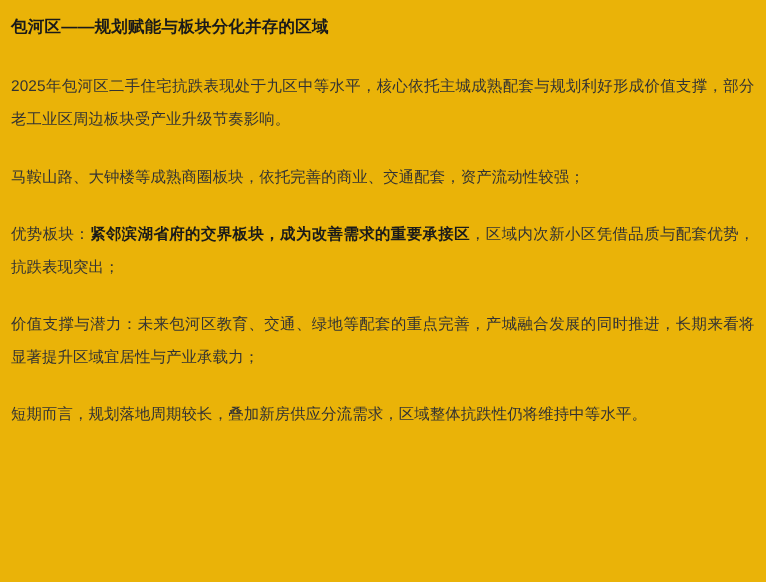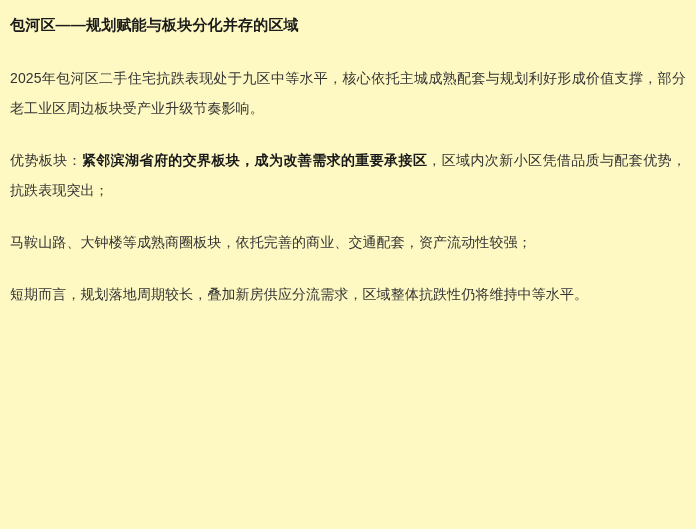--- a/index.html
+++ b/index.html
@@ -12,21 +12,21 @@
     background: #ffffff;
     font-family: "Liberation Sans", sans-serif;
     color: #333333;
     overflow: hidden;
   }
   .page {
     box-sizing: border-box;
     width: 696px;
     height: 529px;
     padding: 14px 10px 10px 10px;
-    background: #fef9c3;
+    background: #eab308;
   }
   .doc-title {
     font-size: 15px;
     font-weight: bold;
     color: #1a1a1a;
     line-height: 1.5;
     margin: 0 0 26px 0;
     letter-spacing: 0.2px;
   }
   .para {
@@ -48,17 +48,18 @@
     color: #1a1a1a;
   }
 </style>
 </head>
 <body>
 
 <div class="page">
   <h1 class="doc-title">包河区——规划赋能与板块分化并存的区域</h1>
   <div class="body-content">
       <div class="para"><span class="lead">2025年包河区二手住宅抗跌表现处于九区中等水平，核心依托主城成熟配套与规划利好形成价值支撑，部分老工业区周边板块受产业升级节奏影响。</span></div>
+      <div class="para"><span class="lead">马鞍山路、大钟楼等成熟商圈板块，依托完善的商业、交通配套，资产流动性较强；</span></div>
       <div class="para"><span class="lead">优势板块：</span><span class="bold">紧邻滨湖省府的交界板块，成为改善需求的重要承接区</span><span class="lead">，区域内次新小区凭借品质与配套优势，抗跌表现突出；</span></div>
-      <div class="para"><span class="lead">马鞍山路、大钟楼等成熟商圈板块，依托完善的商业、交通配套，资产流动性较强；</span></div>
+      <div class="para"><span class="lead">价值支撑与潜力：</span><span class="lead">未来包河区教育、交通、绿地等配套的重点完善，产城融合发展的同时推进，长期来看将显著提升区域宜居性与产业承载力；</span></div>
       <div class="para"><span class="lead">短期而言，规划落地周期较长，叠加新房供应分流需求，区域整体抗跌性仍将维持中等水平。</span></div>
     </div>
 </div>
 
 </body></html>

